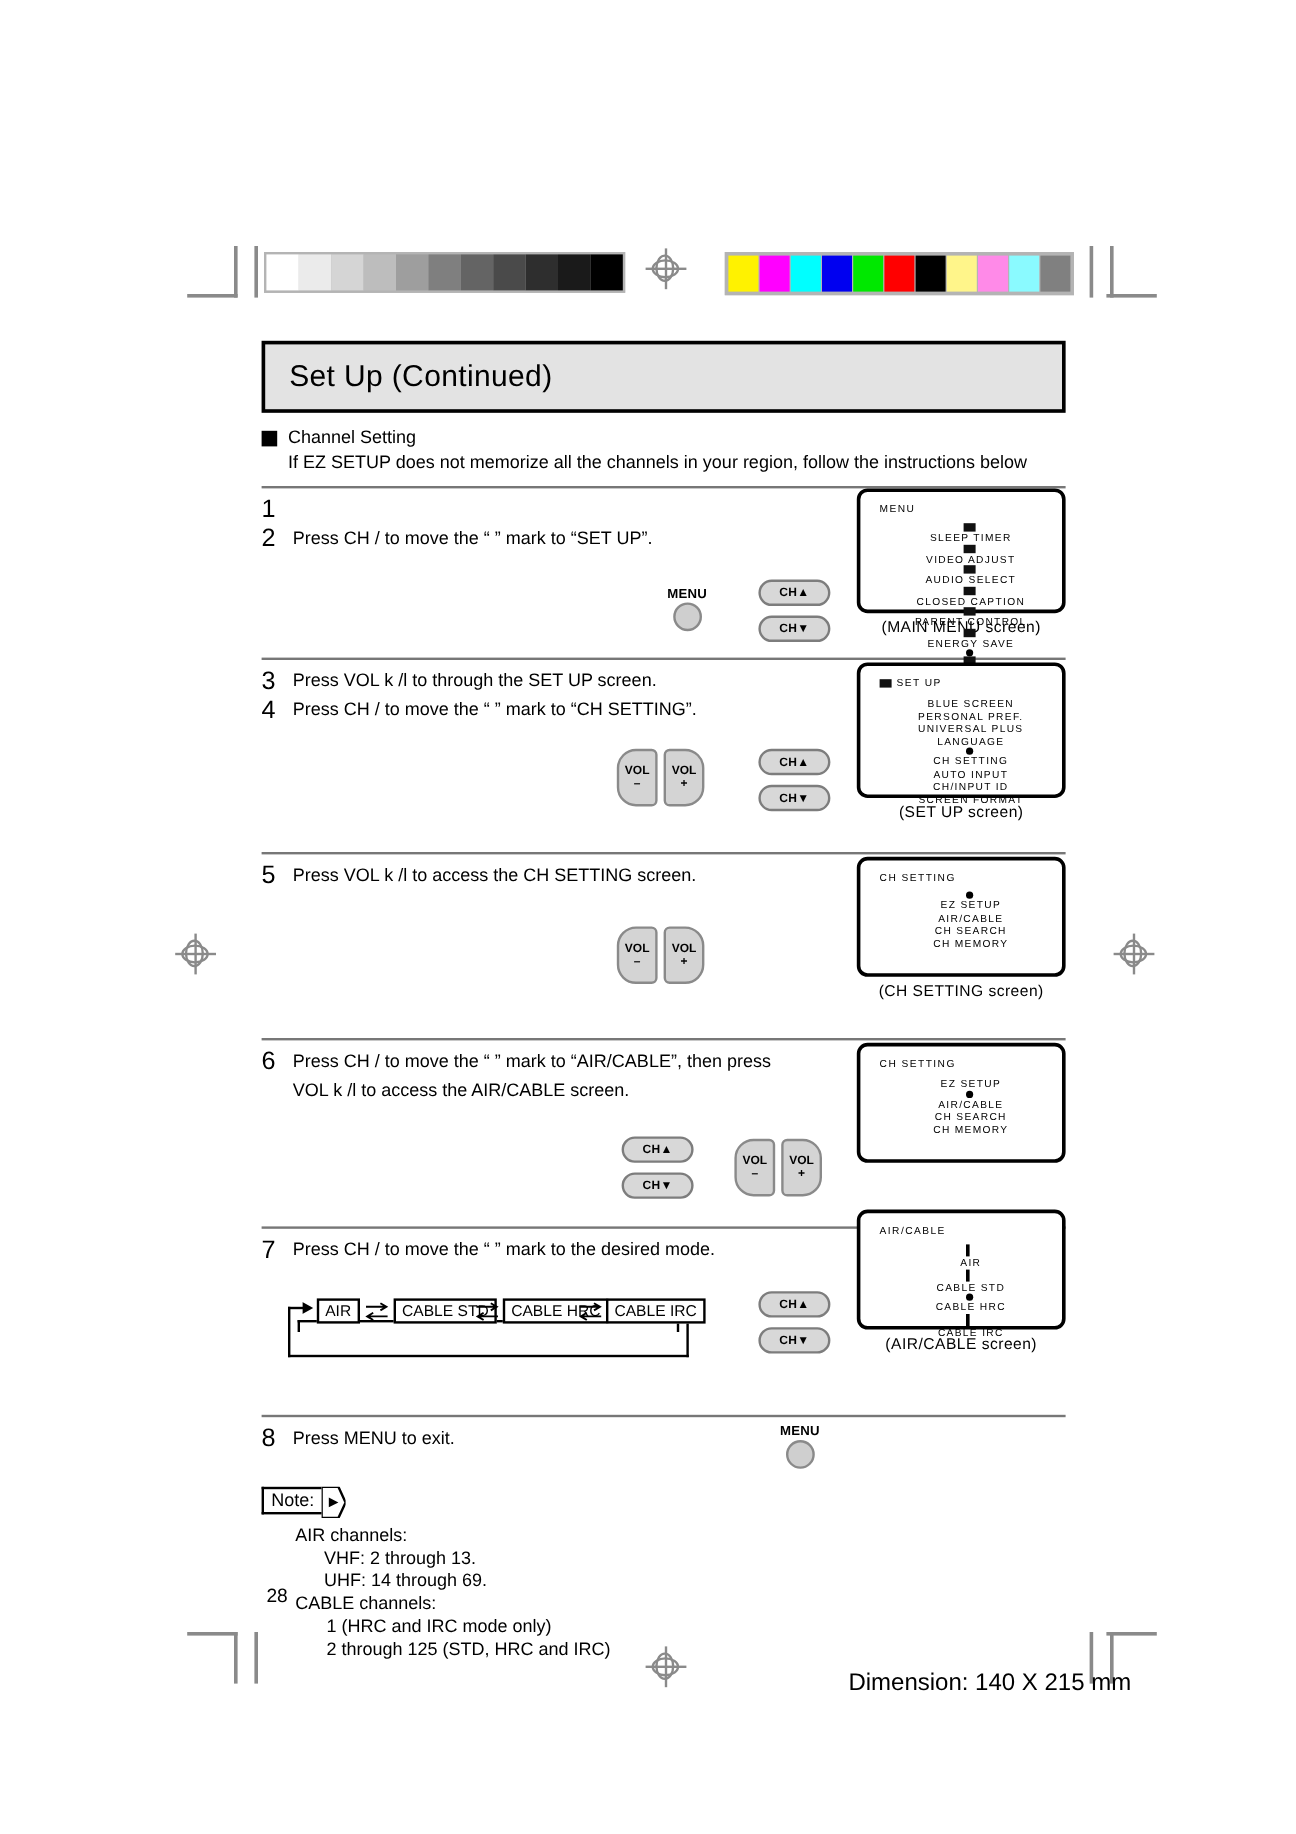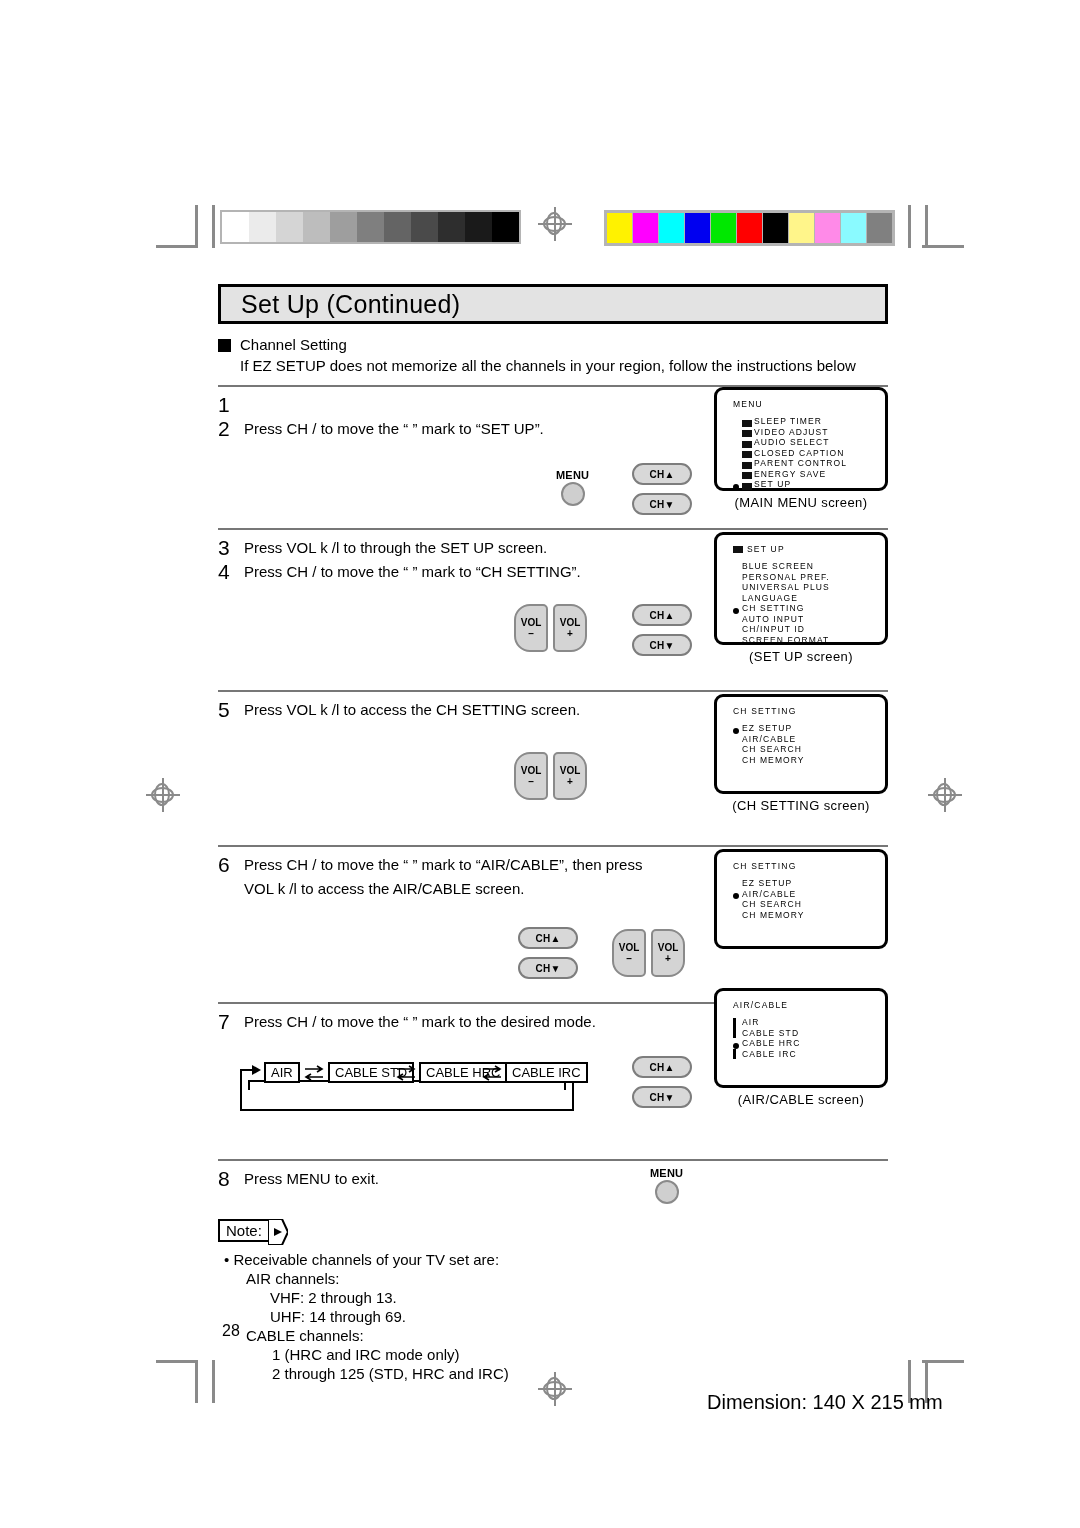--- a/index.html
+++ b/index.html
@@ -22,21 +22,21 @@
   
   .graybar{position:absolute;display:flex;border:2px solid #b4b4b4;background:#b4b4b4;}
   .graybar i{display:block;width:27px;height:30px;}
   .colorbar{position:absolute;display:flex;border:2px solid #b4b4b4;background:#b4b4b4;
             padding:1px;gap:1px;}
   .colorbar i{display:block;width:25px;height:30px;}
 
   
   .page{position:absolute;left:218px;top:284px;width:670px;}
 
-  .titlebar{border:3px solid #000;background:#e3e3e3;height:40px;
+  .titlebar{border:3px solid #000;background:#e3e3e3;height:60px;
             display:flex;align-items:center;padding-left:20px;box-sizing:border-box;}
   .titlebar span{font-size:25px;letter-spacing:.3px;}
 
   .secthead{display:flex;align-items:flex-start;margin-top:11px;}
   .sqbullet{width:13px;height:13px;background:#000;margin-top:4px;margin-right:9px;flex:0 0 auto;}
   .secthead .txt{font-size:15px;line-height:20px;}
   .intro{font-size:15px;line-height:20px;margin-top:1px;margin-left:22px;}
 
   .rule{height:2px;background:#777;margin-top:7px;}
 
@@ -59,21 +59,21 @@
   .menubtn .lbl{font-size:11px;font-weight:bold;letter-spacing:.2px;}
   .menubtn .dot{width:24px;height:24px;border-radius:50%;background:#cfcfcf;
                 border:2px solid #8a8a8a;box-sizing:border-box;margin-top:1px;}
 
   
   .osd{width:174px;border:3px solid #000;border-radius:9px;background:#fff;
        box-sizing:border-box;padding:9px 0 0 16px;position:relative;}
   .osd .head{font-size:8.5px;letter-spacing:1.2px;display:flex;align-items:center;gap:2px;}
   .osd ul{list-style:none;margin:7px 0 0 0;padding:0;}
   .osd li{font-size:8.5px;letter-spacing:1.1px;line-height:10.5px;
-          display:flex;align-items:flex-end;white-space:nowrap;}
+          display:flex;align-items:center;white-space:nowrap;flex-direction:column;}
   .osd li .mk{width:9px;flex:0 0 auto;display:flex;align-items:center;}
   .osd li .mk .b{width:6px;height:6px;border-radius:50%;background:#000;}
   .osd li .mk .bar{width:3px;height:10px;background:#000;}
   .osdicon{display:inline-block;width:10px;height:7px;background:#111;
            margin-right:2px;flex:0 0 auto;}
   .caption{font-size:13px;text-align:center;width:174px;margin-top:4px;letter-spacing:.4px;}
 
   
   .cycle{position:relative;height:58px;}
   .mbox{position:absolute;border:2px solid #000;padding:1px 5px;font-size:13px;
@@ -532,21 +532,20 @@
     <div class="nb">Note:</div>
     <div class="ntip">
       <svg width="20" height="26">
           <path d="M0,0 L14,0 L20,13 L14,26 L0,26 Z" fill="#fff" stroke="#000" stroke-width="2"></path>
           <path d="M6,9 L14,13 L6,17 Z" fill="#000"></path>
         </svg>
     </div>
   </div>
 
   <div style="margin-top:8px;margin-left:6px;">
-    <div class="noteline">• Receivable channels of your TV set are:</div>
     <div class="notecols" style="margin-left:22px;flex-direction:column;">
       <div class="c1">
         <div class="noteline">AIR channels:</div>
         <div class="noteline" style="margin-left:24px;">VHF: 2 through 13.</div>
         <div class="noteline" style="margin-left:24px;">UHF: 14 through 69.</div>
       </div>
       <div>
         <div class="noteline">CABLE channels:</div>
         <div class="noteline" style="margin-left:26px;">1 (HRC and IRC mode only)</div>
         <div class="noteline" style="margin-left:26px;">2 through 125 (STD, HRC and IRC)</div>

